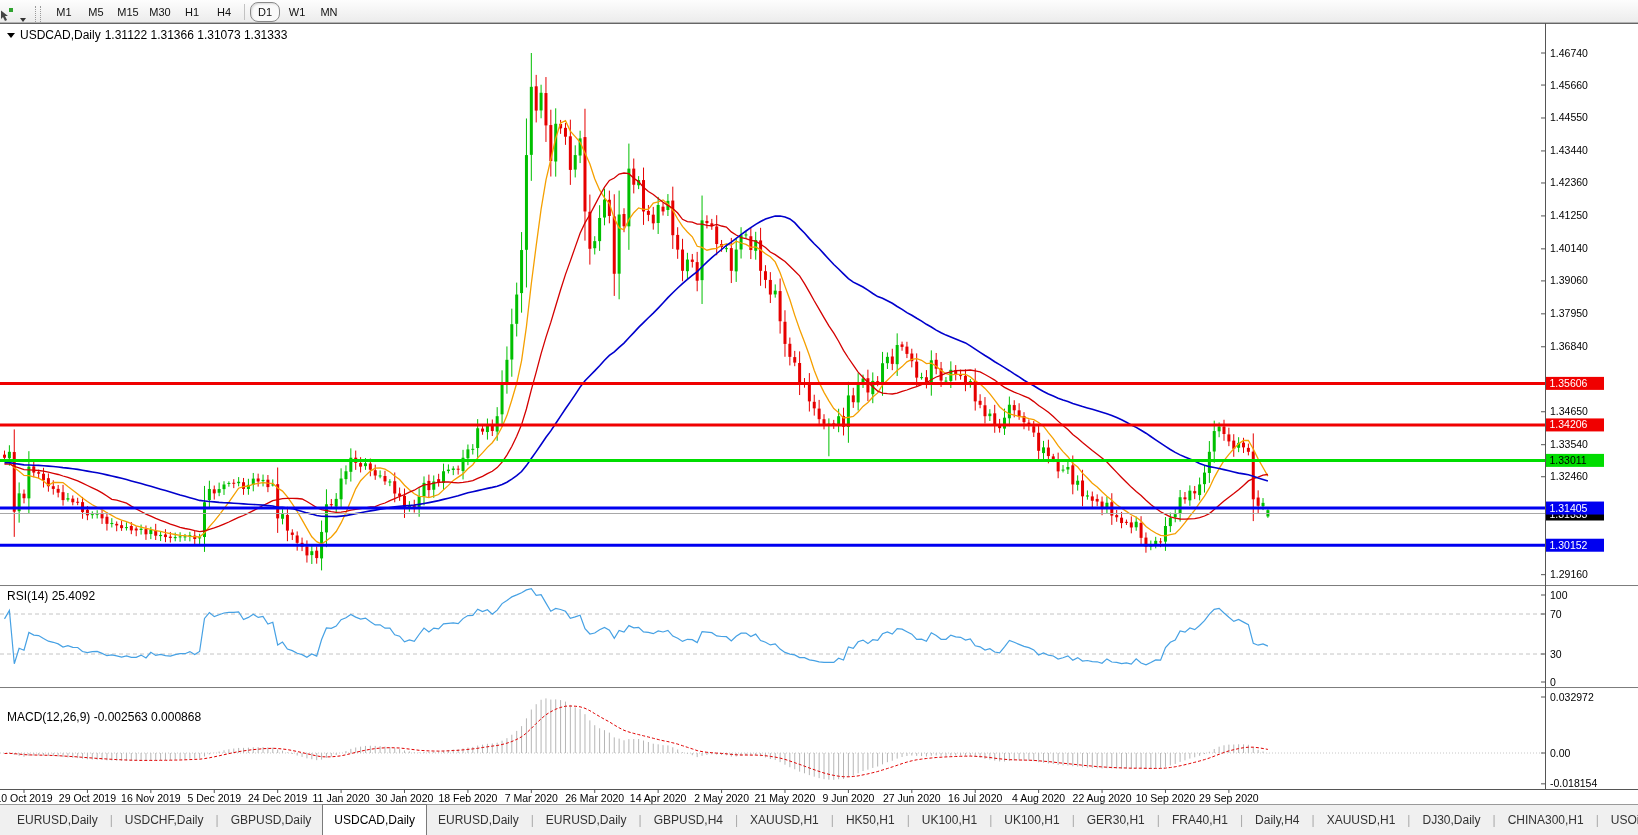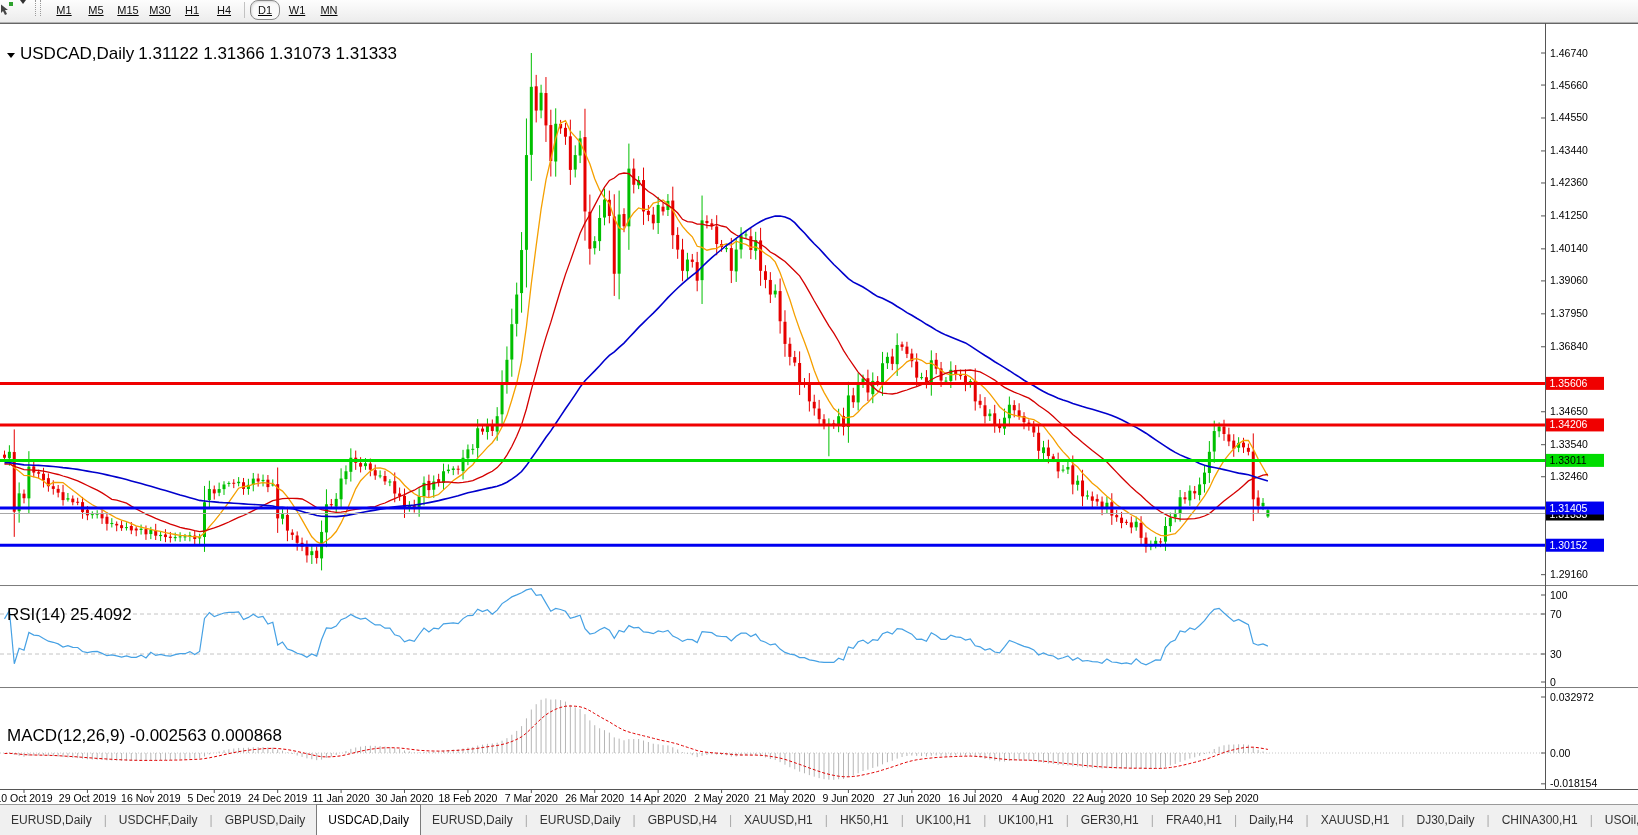--- a/index.html
+++ b/index.html
@@ -1,36 +1,36 @@
 <!DOCTYPE html>
 <html><head>
 <meta charset="utf-8">
 <style>
   html,body{margin:0;padding:0;background:#fff;width:1638px;height:835px;overflow:hidden;
     font-family:"Liberation Sans","DejaVu Sans",sans-serif;}
   .toolbar{height:23px;background:linear-gradient(#fdfdfd,#ececec);border-bottom:1px solid #b2b2b2;
-    display:flex;align-items:flex-start;box-sizing:border-box;text-decoration:underline;}
+    display:flex;align-items:flex-end;box-sizing:border-box;}
   .tool-ico{width:16px;height:16px;margin-left:1px;display:flex;align-items:center;}
   .caret{display:inline-block;width:0;height:0;border-left:3.5px solid transparent;
     border-right:3.5px solid transparent;border-top:4px solid #333;margin:0 5px 0 3px;}
   .grip{width:4px;height:16px;border-left:1px dotted #9a9a9a;border-right:1px dotted #9a9a9a;margin:0 7px 0 4px;}
   .tf-btn{min-width:22px;height:18px;line-height:18px;text-align:center;font-size:11px;color:#111;
     padding:0 3px;margin:0 1px;border:1px solid transparent;border-radius:2px;cursor:default;}
   .tf-btn.active{background:#fafafa;border-color:#8a8a8a;box-shadow:inset 1px 1px 2px #d8d8d8;border-radius:8px;}
   .vsep{width:1px;height:16px;background:#c2c2c2;margin:0 4px;}
   .chartwrap{position:relative;width:1638px;height:781px;background:#fff;}
-  .overlay{position:absolute;left:7px;font-size:17px;color:#000;white-space:nowrap;z-index:3;margin-top:16px;}
+  .overlay{position:absolute;left:7px;font-size:12px;color:#000;white-space:nowrap;z-index:3;}
   .title-ov{top:5px;}
   .rsi-ov{top:566px;}
   .macd-ov{top:687px;}
   .tri{display:inline-block;width:0;height:0;border-left:4px solid transparent;
     border-right:4px solid transparent;border-top:5px solid #000;margin-right:5px;position:relative;top:-1px;}
   .title-ov span.tpart{margin-right:4px;}
   .tabbar{height:31px;background:#f0f0f0;border-top:1px solid #9a9a9a;display:flex;align-items:stretch;
-    font-size:12px;color:#333;box-sizing:border-box;}
+    font-size:12px;color:#333;box-sizing:border-box;padding-left:6px;}
   .tab{display:flex;align-items:center;padding:0 11px;white-space:nowrap;cursor:default;}
   .tab.active{background:#fff;border:1px solid #7a7a7a;border-bottom:none;margin-top:-1px;color:#000;z-index:2;}
   .pipe{display:flex;align-items:center;color:#a8a8a8;padding:0 1px;}
   svg{display:block;}
   svg text{font-family:"Liberation Sans","DejaVu Sans",sans-serif;}
 </style>
 </head>
 <body>
 
 <div class="toolbar">

